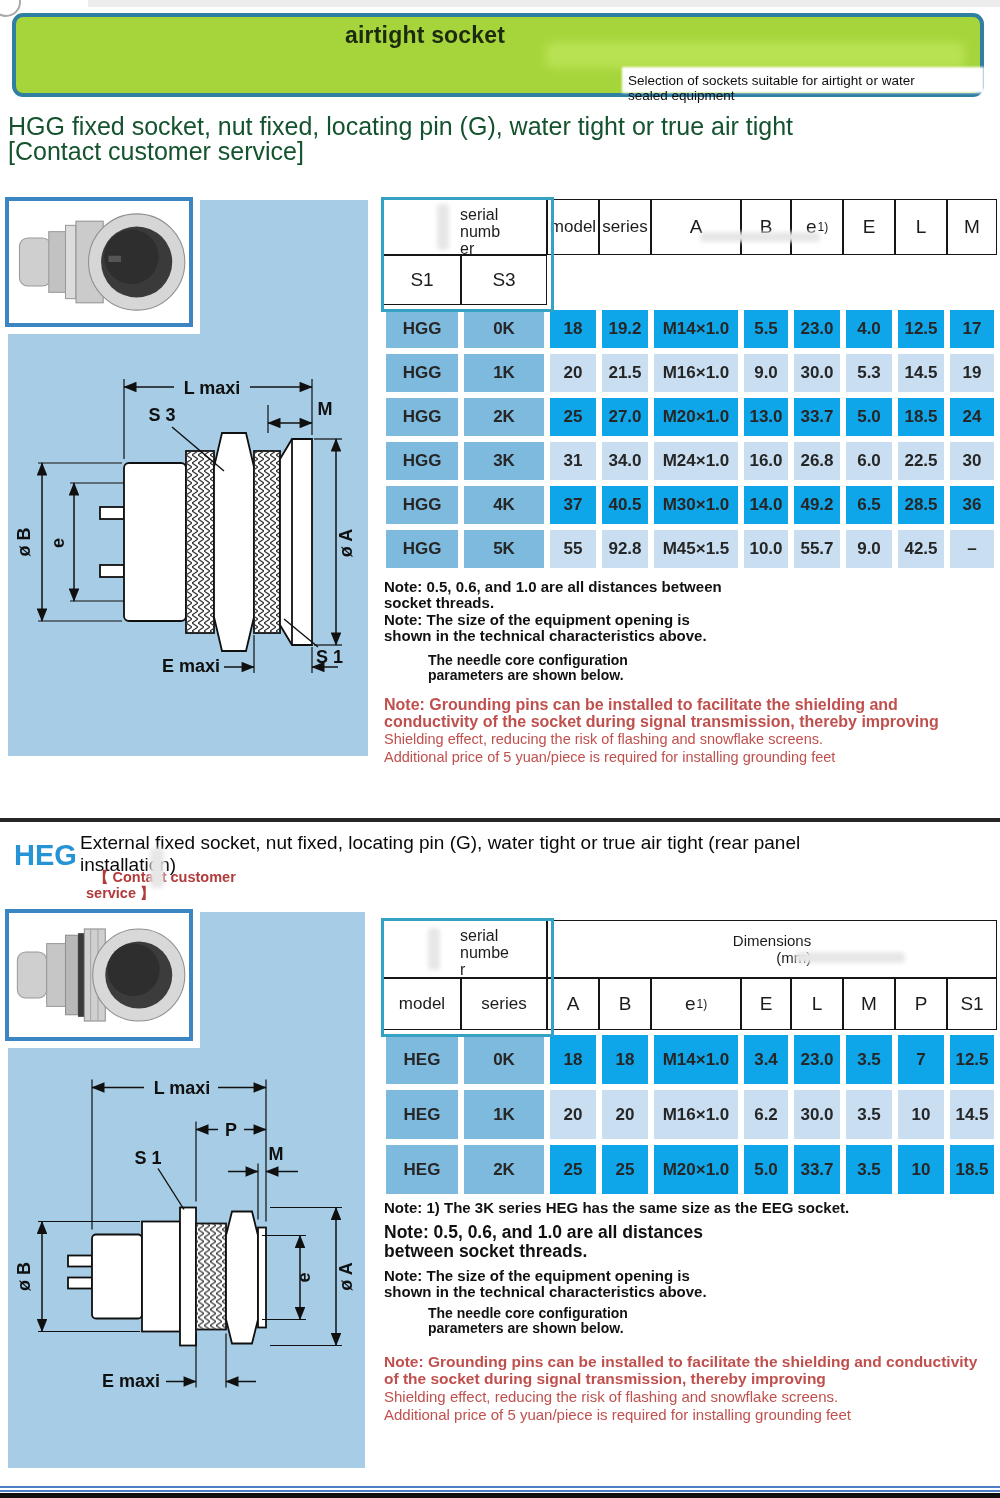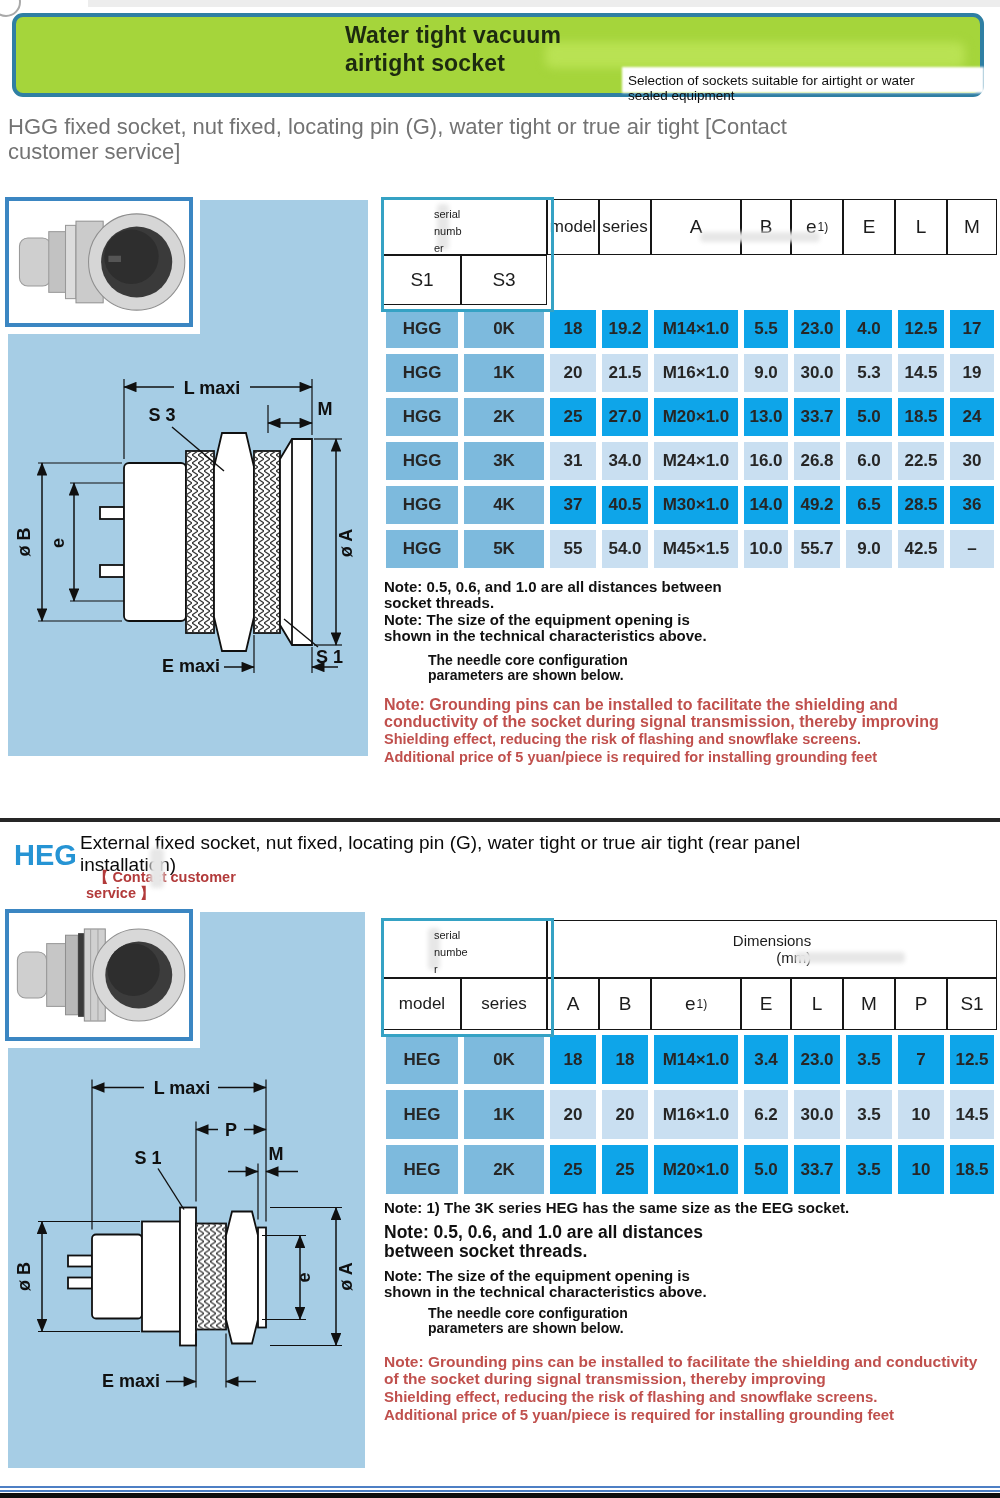--- a/index.html
+++ b/index.html
@@ -11,21 +11,21 @@
   
   .top-streak{left:88px;top:0;width:912px;height:7px;background:#ededed;}
   .corner-circle{left:-9px;top:-13px;width:26px;height:26px;border:2px solid #a9a9a9;border-radius:50%;background:#fff;}
   
   .banner{left:12px;top:13px;width:964px;height:76px;background:#a5d53b;border:4px solid #2f7fa3;border-radius:11px;}
   .banner-patch{left:545px;top:42px;width:420px;height:26px;background:#b9e253;filter:blur(5px);border-radius:8px;}
   .banner-title{left:345px;top:21px;font-size:23px;line-height:28px;font-weight:700;color:#1d2a10;letter-spacing:.2px;}
   .white-patch{left:622px;top:67px;width:362px;height:26px;background:#ffffff;filter:blur(1px);}
   .banner-caption{left:628px;top:74px;width:300px;font-size:13.5px;line-height:14.5px;color:#0d0d0d;}
   
-  .hgg-heading{left:8px;top:114px;width:832px;font-size:22px;line-height:25px;font-weight:500;color:#737373;}
+  .hgg-heading{left:8px;top:114px;width:832px;font-size:25px;line-height:25px;font-weight:500;color:#14532d;}
   .divider{left:0;top:818px;width:1000px;height:4px;background:#262626;}
   .heg-label{left:14px;top:839px;font-size:29px;font-weight:700;color:#2694d4;}
   .heg-heading{left:80px;top:832px;width:800px;font-size:19px;line-height:22px;font-weight:500;color:#0a0a0a;}
   .heg-contact{left:86px;top:870px;font-size:14.5px;line-height:15.5px;font-weight:600;color:#b23a3a;}
   .heg-contact .l1{display:block;text-indent:8px;}
   .heg-contact .l2{display:block;}
   
   .panel{background:#a6cde5;}
   .panel1{left:8px;top:200px;width:360px;height:556px;}
   .panel2{left:8px;top:912px;width:357px;height:556px;}
@@ -44,21 +44,21 @@
   
   .table{left:383px;width:614px;}
   .table1{top:199px;}
   .table2{top:920px;}
   .cols{display:grid;grid-template-columns:78px 86px 52px 52px 90px 50px 52px 52px 52px 50px;}
   .thead{position:relative;}
   .t1head{grid-template-rows:56px 50px;}
   .t2head{grid-template-rows:58px 52px;}
   .hcell{border:1px solid #161616;background:#fff;display:flex;align-items:center;justify-content:center;box-sizing:border-box;color:#1c1c1c;}
   .h-serial{grid-column:1/3;justify-content:flex-start;align-items:flex-start;padding:6px 0 0 50px;position:relative;z-index:2;overflow:visible;background:transparent;}
-  .sline{display:block;font-size:11px;line-height:17px;font-weight:400;}
+  .sline{display:block;font-size:16px;line-height:17px;font-weight:400;margin-left:26px;}
   .h-size{grid-column:3/11;}
   .h-size .s1l{font-size:23px;font-weight:500;letter-spacing:.5px;}
   .size2-block{text-align:right;}
   .s2l{display:block;font-size:15px;line-height:17px;font-weight:400;}
   .h-ms{font-size:17px;font-weight:500;}
   .h-letter{font-size:19px;font-weight:500;}
   .h-letter sup{font-size:12px;margin-left:1px;}
   .serial-outline{position:absolute;left:-2px;top:-2px;width:167px;border:3px solid #35a2c4;z-index:3;pointer-events:none;}
   .t1head .serial-outline{height:109px;}
   .t2head .serial-outline{height:113px;}
@@ -76,38 +76,37 @@
   .note-w2{width:338px;margin-top:2px;}
   .note0{width:540px;line-height:16px;}
   .note-big{width:382px;font-size:17.5px;line-height:19px;font-weight:700;margin-top:7px;}
   .notes2 .note-w2{margin-top:7px;line-height:16px;}
   .needle{margin:10px 0 0 44px;width:218px;font-size:14px;line-height:15px;font-weight:600;color:#111;}
   .notes2 .needle{margin-top:6px;}
   .rednote{margin-top:14px;color:#c0504d;}
   .notes2 .rednote{margin-top:18px;}
   .red-main{font-size:16px;line-height:16.5px;font-weight:600;width:560px;}
   .notes2 .red-main{font-size:15.5px;width:612px;}
-  .red-sub{font-size:14.5px;line-height:15.5px;font-weight:700;margin-top:2px;width:580px;}
+  .red-sub{font-size:14.5px;line-height:15.5px;font-weight:400;margin-top:2px;width:580px;}
   .notes2 .red-sub{font-size:15px;width:612px;}
   
   .smudge{background:#e7e7e7;filter:blur(2px);border-radius:4px;}
   
   .bottom-blue{left:0;top:1486px;width:1000px;height:6px;border-top:2px solid #4d7fc4;border-bottom:2px solid #4d7fc4;box-sizing:border-box;background:#fff;}
   .bottom-black{left:0;top:1493px;width:1000px;height:5px;background:#0e0e0e;}
 </style>
 </head>
 <body>
 
 <div class="abs top-streak"></div>
 <div class="abs corner-circle"></div>
 
 <div class="abs banner"></div>
 <div class="abs banner-patch"></div>
 <div class="abs banner-title">
-  <div>Water tight vacuum</div>
   <div>airtight socket</div>
 </div>
 <div class="abs white-patch"></div>
 <div class="abs banner-caption">Selection of sockets suitable for airtight or water sealed equipment</div>
 
 <div class="abs hgg-heading">HGG fixed socket, nut fixed, locating pin (G), water tight or true air tight [Contact customer service]</div>
 
 <div class="abs panel panel1"></div>
 
 <div class="abs photo photo1">
@@ -255,21 +254,21 @@
       <div class="bcell med">40.5</div>
       <div class="bcell med">M30×1.0</div>
       <div class="bcell med">14.0</div>
       <div class="bcell med">49.2</div>
       <div class="bcell med">6.5</div>
       <div class="bcell med">28.5</div>
       <div class="bcell med">36</div>
       <div class="bcell dark">HGG</div>
       <div class="bcell dark">5K</div>
       <div class="bcell lite">55</div>
-      <div class="bcell lite">54.0</div>
+      <div class="bcell lite">92.8</div>
       <div class="bcell lite">M45×1.5</div>
       <div class="bcell lite">10.0</div>
       <div class="bcell lite">55.7</div>
       <div class="bcell lite">9.0</div>
       <div class="bcell lite">42.5</div>
       <div class="bcell lite">–</div>
     </div>
 </div>
 
 <div class="abs notes1">

